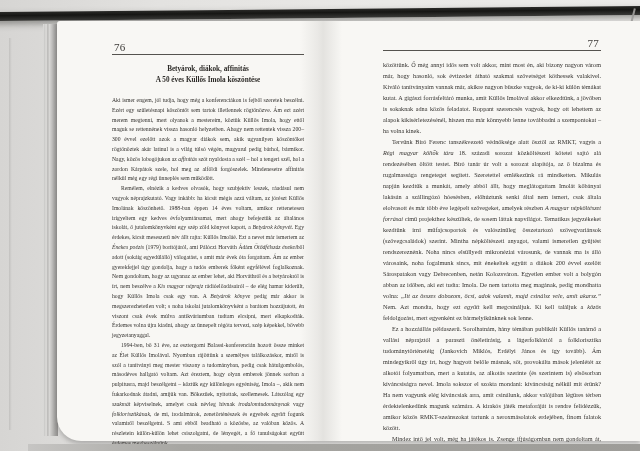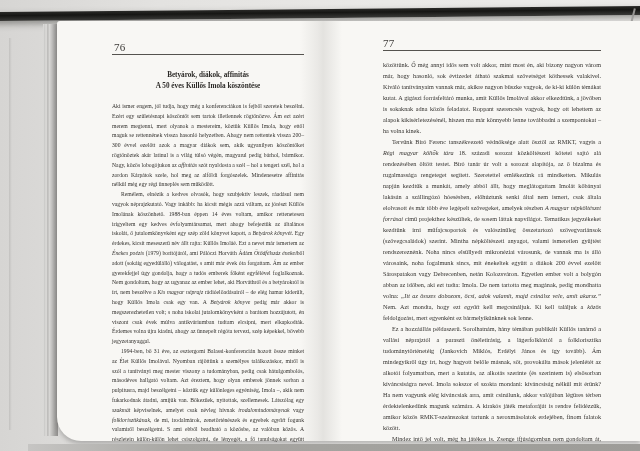--- a/index.html
+++ b/index.html
@@ -50,25 +50,25 @@
   }
   .bottom-strip{
     position:absolute;left:28px;top:444px;width:612px;height:7px;
     background:linear-gradient(90deg,#c6c5c3 0%,#a7a6a2 25%,#9d9c98 100%);
   }
   
   .col{position:absolute;color:#34322f;}
   .col-left{left:112px;top:42px;width:192px;}
   .col-right{left:383px;top:38px;width:218px;}
   .folio{font-size:11px;line-height:10px;letter-spacing:.3px;color:#3c3a37;}
-  .col-right .folio{padding-right:2px;}
+  .col-right .folio{text-align:right;padding-right:2px;}
   .col-left .folio{padding-left:2px;}
   .rule{border-bottom:1px solid #55534f;height:1px;margin-top:1px;}
   .title{
-    margin-top:15px;text-align:center;font-weight:bold;
+    margin-top:9px;text-align:center;font-weight:bold;
     font-size:7.2px;line-height:10.5px;color:#2c2a27;
   }
   .body{
     text-align:justify;hyphens:auto;-webkit-hyphens:auto;
   }
   .col-left .body{margin-top:11px;font-size:5.7px;line-height:9.8px;}
   .col-right .body{margin-top:8px;font-size:6.2px;line-height:11px;}
   .body p{margin:0;}
   .body p + p{text-indent:9px;}
 </style>

